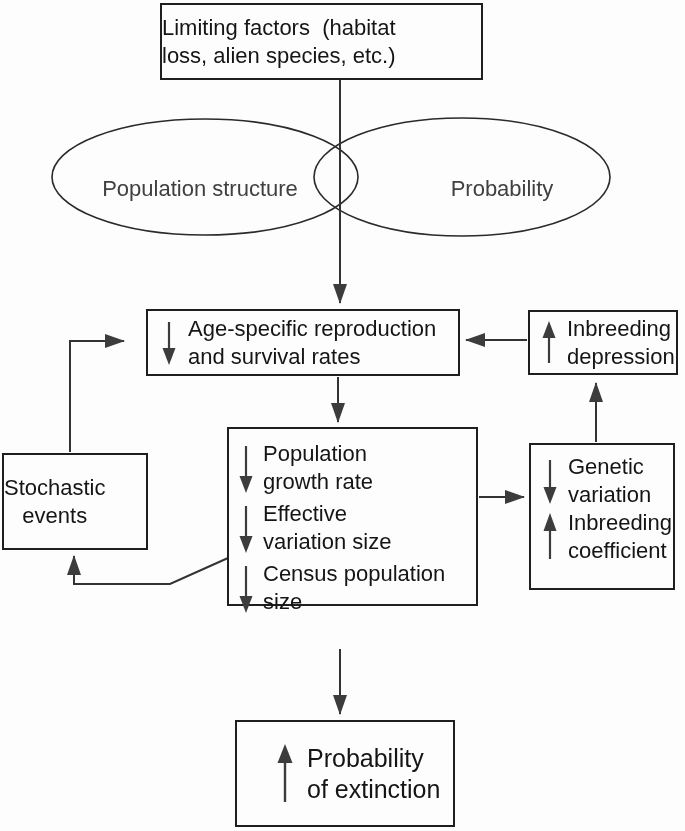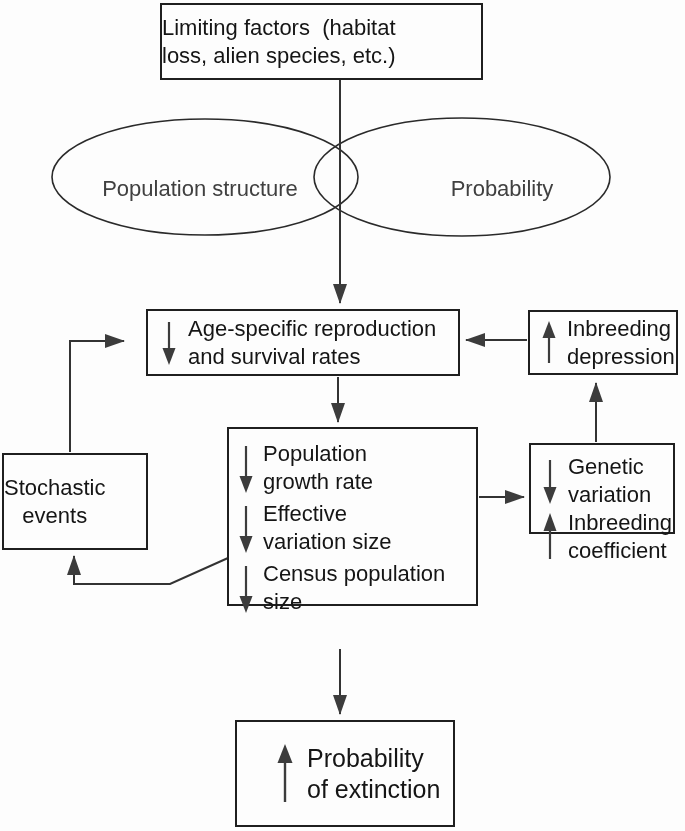--- a/index.html
+++ b/index.html
@@ -46,21 +46,21 @@
   
   #inbreeding-box{left:528px;top:310px;width:150px;height:65px;padding-left:10px;}
   #inbreeding-box .txt{margin-left:9px;}
   
   #central-box{left:227px;top:427px;width:251px;height:179px;padding:11px 0 0 8px;}
   #central-box .row{margin-bottom:4px;}
   #central-box .txt{margin-left:8px;}
   
   #stochastic-box{left:2px;top:453px;width:146px;height:97px;}
   
-  #genetic-box{left:529px;top:443px;width:146px;height:91px;padding:8px 12px 0 10px;}
+  #genetic-box{left:529px;top:443px;width:146px;height:147px;padding:8px 12px 0 10px;}
   #genetic-box .txt{margin-left:9px;}
   
   #probability-box{left:235px;top:720px;width:220px;height:107px;padding-left:38px;}
   #probability-box .txt{margin-left:12px;font-size:25px;line-height:31px;}
 </style>
 </head>
 <body>
 
 <div id="canvas">
 

